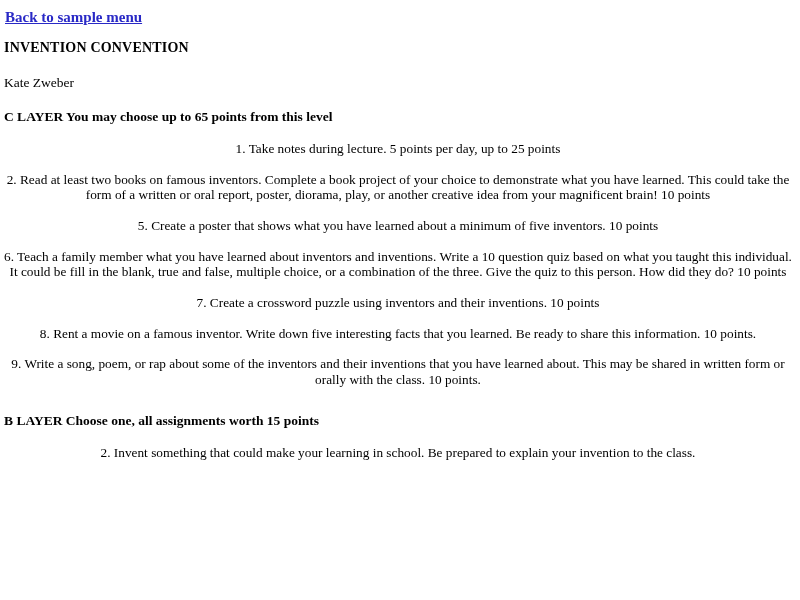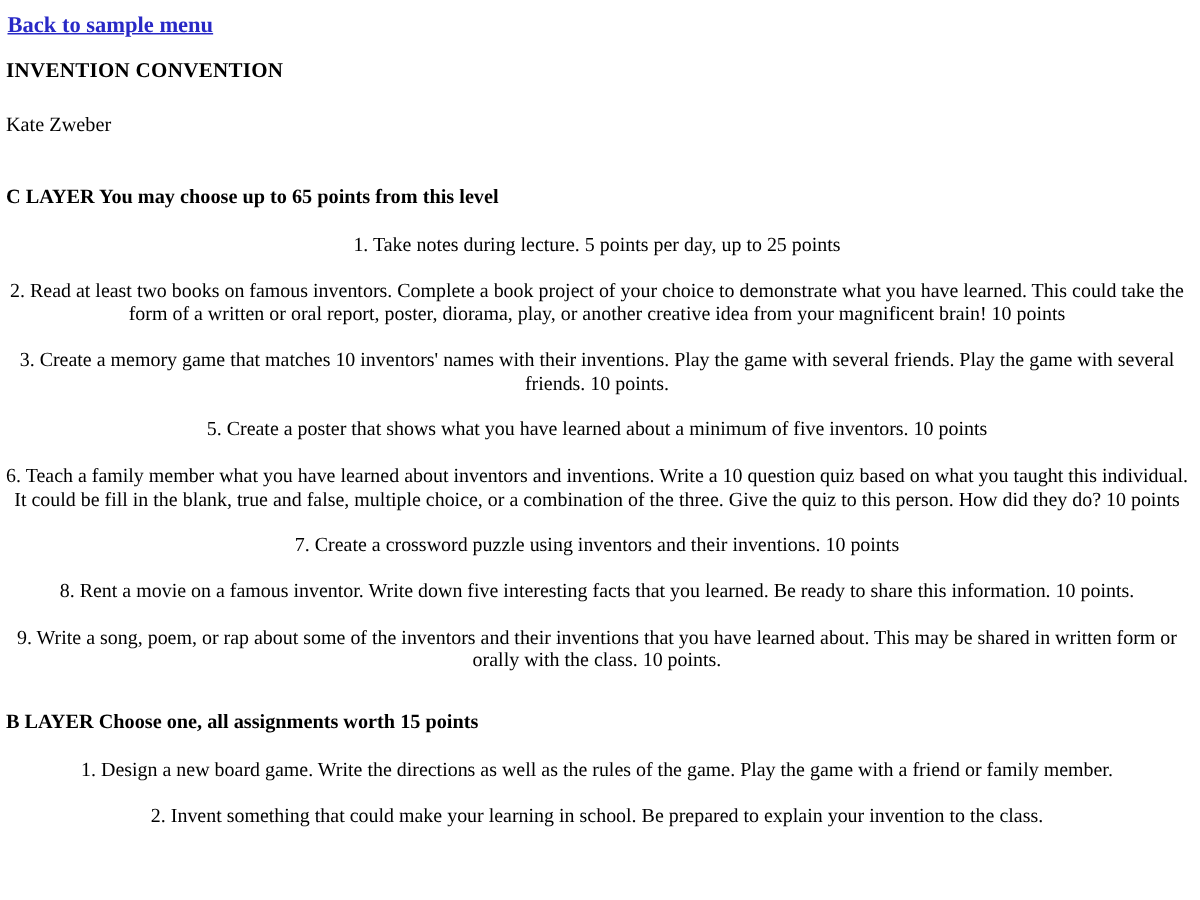--- a/index.html
+++ b/index.html
@@ -51,21 +51,21 @@
     text-align: center;
     font-size: 13.5px;
     font-weight: normal;
     line-height: 1.2;
     margin: 18px 0 0 0;
   }
   .layer-heading {
     font-size: 13.5px;
     font-weight: bold;
     line-height: 1.25;
-    margin: 32px 0 0 0;
+    margin: 18px 0 0 0;
     text-align: left;
   }
   .task {
     font-size: 13.3px;
     font-weight: normal;
     line-height: 1.18;
     margin: 15px 0 0 0;
     text-align: center;
   }
   .section-b {
@@ -84,27 +84,25 @@
 
   <div class="hdr-block">
     <div class="doc-title">INVENTION CONVENTION</div>
     <div class="doc-author">Kate Zweber</div>
   </div>
 
   <div>
     <div class="layer-heading">C LAYER You may choose up to 65 points from this level</div>
     <p class="task">1. Take notes during lecture. 5 points per day, up to 25 points</p>
     <p class="task">2. Read at least two books on famous inventors. Complete a book project of your choice to demonstrate what you have learned. This could take the form of a written or oral report, poster, diorama, play, or another creative idea from your magnificent brain! 10 points</p>
-    <p class="task">3. Create a memory game that matches 10 inventors' names with their inventions. Play the game with several friends. Play the game with several friends. 10 points.</p>
     <p class="task">5. Create a poster that shows what you have learned about a minimum of five inventors. 10 points</p>
     <p class="task">6. Teach a family member what you have learned about inventors and inventions. Write a 10 question quiz based on what you taught this individual. It could be fill in the blank, true and false, multiple choice, or a combination of the three. Give the quiz to this person. How did they do? 10 points</p>
     <p class="task">7. Create a crossword puzzle using inventors and their inventions. 10 points</p>
     <p class="task">8. Rent a movie on a famous inventor. Write down five interesting facts that you learned. Be ready to share this information. 10 points.</p>
     <p class="task">9. Write a song, poem, or rap about some of the inventors and their inventions that you have learned about. This may be shared in written form or orally with the class. 10 points.</p>
   </div>
 
   <div class="section-b">
     <div class="layer-heading">B LAYER Choose one, all assignments worth 15 points</div>
-    <p class="task">1. Design a new board game. Write the directions as well as the rules of the game. Play the game with a friend or family member.</p>
     <p class="task">2. Invent something that could make your learning in school. Be prepared to explain your invention to the class.</p>
   </div>
 
 </div>
 
 </body></html>

